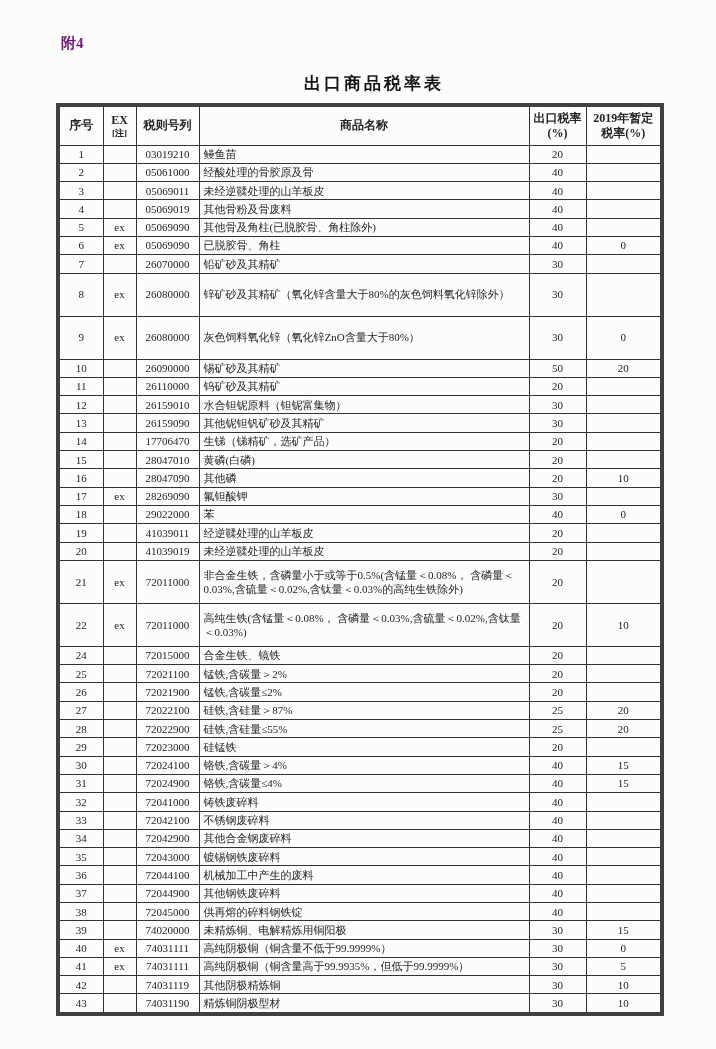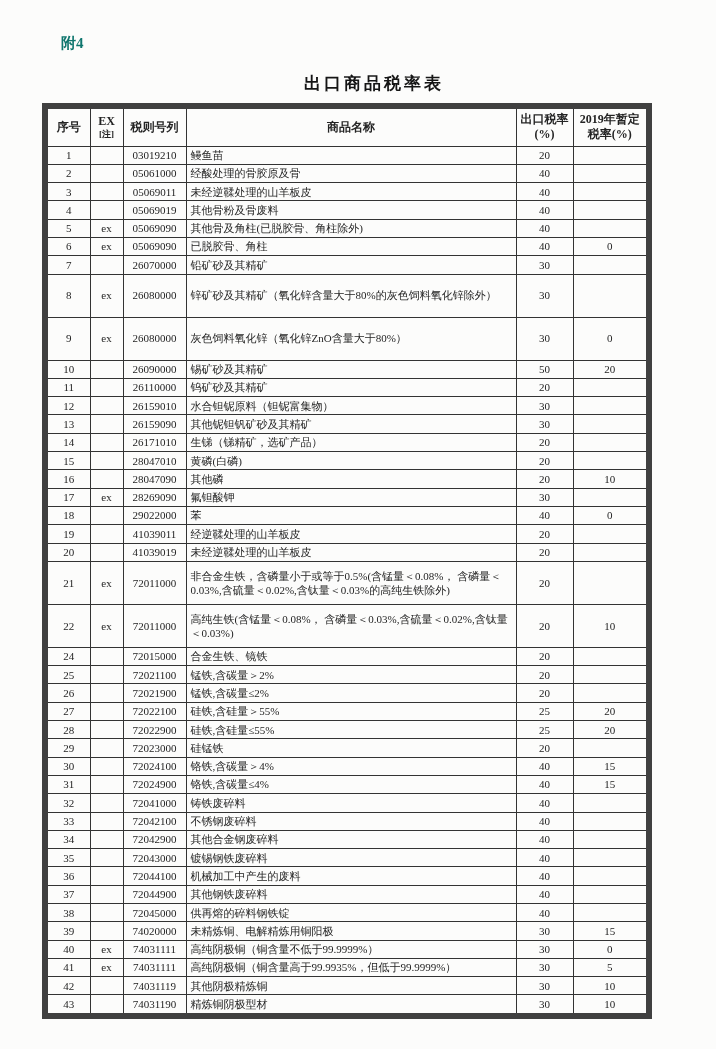--- a/index.html
+++ b/index.html
@@ -14,39 +14,39 @@
     width: 716px; height: 1049px;
     background: #fcfcfb;
     color: #1e1e1e;
     overflow: hidden;
   }
   .annex {
     position: absolute;
     top: 34px; left: 61px;
     font-weight: bold;
     font-size: 15px;
-    color: #0f766e;
+    color: #701a75;
   }
   .doc-title {
     position: absolute;
     top: 72px; left: 16px;
     width: 716px;
     text-align: center;
     font-weight: bold;
     font-size: 17px;
     letter-spacing: 3px;
     color: #151515;
   }
   table.tariff {
     position: absolute;
-    top: 103px; left: 42px;
+    top: 103px; left: 56px;
     width: 604px;
     border-collapse: collapse;
     table-layout: fixed;
-    border: 6px solid #404040;
+    border: 4px solid #404040;
   }
   .tariff th, .tariff td {
     border: 1px solid #333;
     color: #242424;
     vertical-align: middle;
     overflow: hidden;
   }
   .tariff th {
     font-weight: bold;
     font-size: 12px;
@@ -211,21 +211,21 @@
           <td class="col-center">13</td>
           <td class="col-center"></td>
           <td class="col-center">26159090</td>
           <td class="col-name">其他铌钽钒矿砂及其精矿</td>
           <td class="col-center">30</td>
           <td class="col-center"></td>
         </tr>
         <tr>
           <td class="col-center">14</td>
           <td class="col-center"></td>
-          <td class="col-center">26171010</td>
+          <td class="col-center">17706470</td>
           <td class="col-name">生锑（锑精矿，选矿产品）</td>
           <td class="col-center">20</td>
           <td class="col-center"></td>
         </tr>
         <tr>
           <td class="col-center">15</td>
           <td class="col-center"></td>
           <td class="col-center">28047010</td>
           <td class="col-name">黄磷(白磷)</td>
           <td class="col-center">20</td>
@@ -308,21 +308,21 @@
           <td class="col-center"></td>
           <td class="col-center">72021900</td>
           <td class="col-name">锰铁,含碳量≤2%</td>
           <td class="col-center">20</td>
           <td class="col-center"></td>
         </tr>
         <tr>
           <td class="col-center">27</td>
           <td class="col-center"></td>
           <td class="col-center">72022100</td>
-          <td class="col-name">硅铁,含硅量＞55%</td>
+          <td class="col-name">硅铁,含硅量＞87%</td>
           <td class="col-center">25</td>
           <td class="col-center">20</td>
         </tr>
         <tr>
           <td class="col-center">28</td>
           <td class="col-center"></td>
           <td class="col-center">72022900</td>
           <td class="col-name">硅铁,含硅量≤55%</td>
           <td class="col-center">25</td>
           <td class="col-center">20</td>

